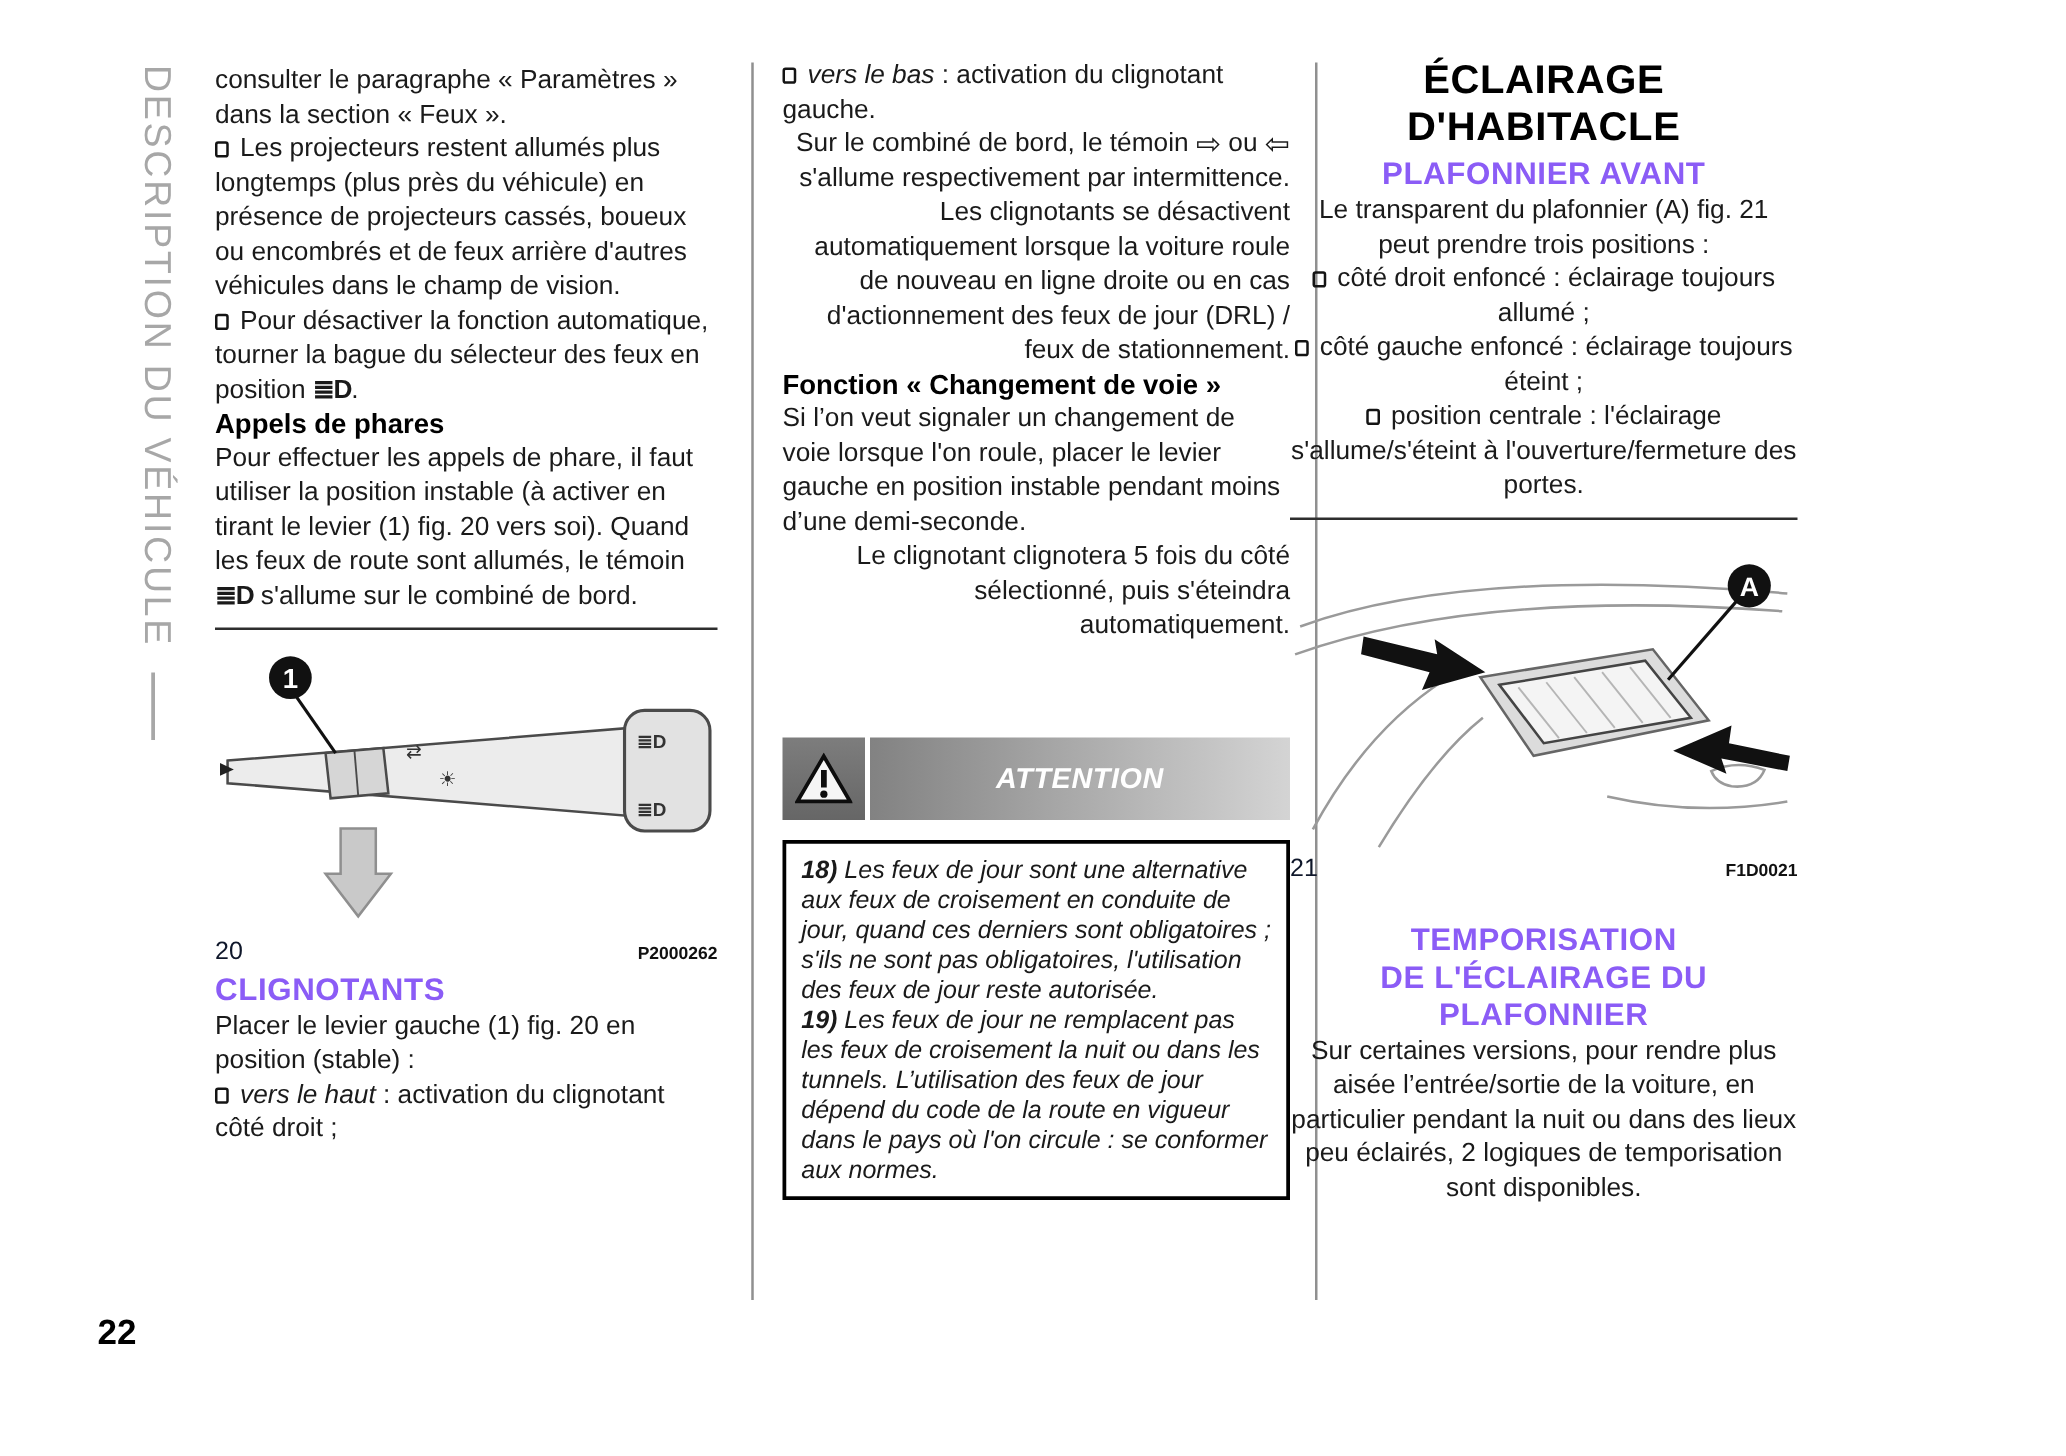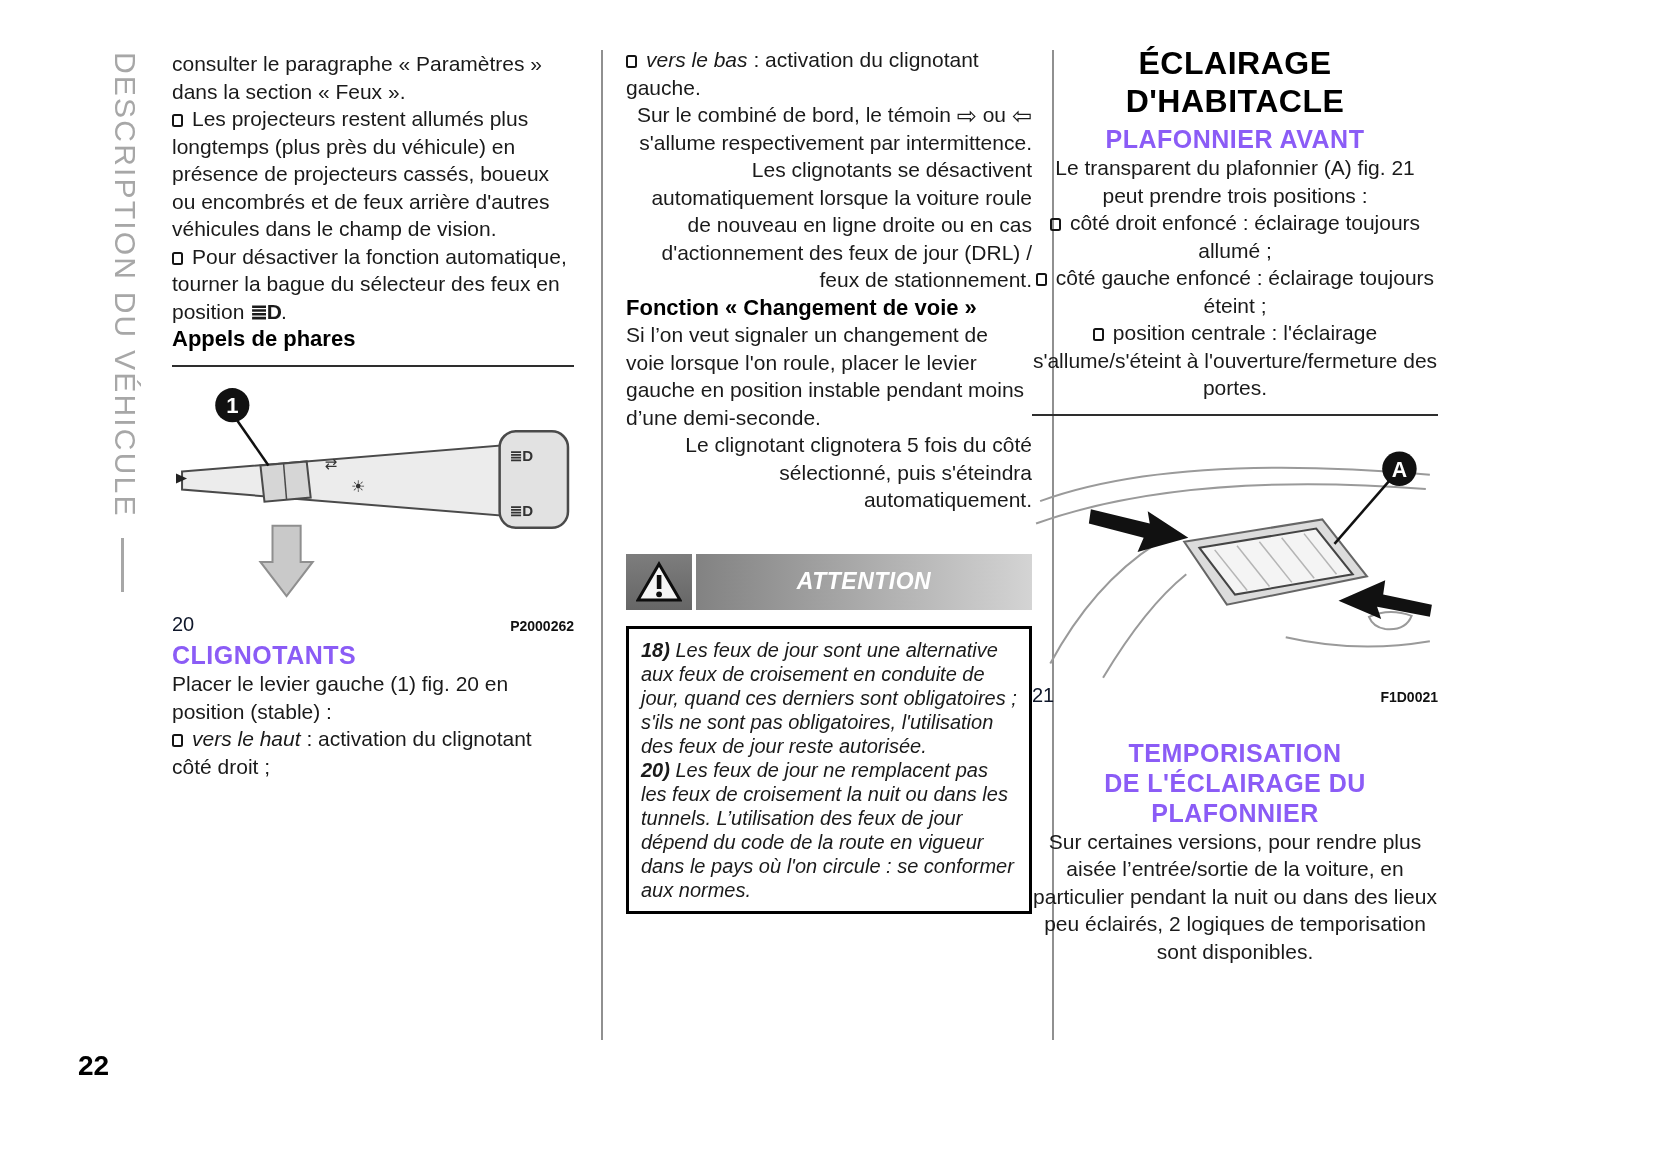--- a/index.html
+++ b/index.html
@@ -34,21 +34,21 @@
   .hl { font-weight:bold; letter-spacing:-1px; white-space:nowrap; }
   .arrow { font-size:24px; line-height:1; vertical-align:-2px; }
 
   hr.rule { border:none; border-top:2px solid #2e2e2e; margin:12px 0 6px; }
 
   .fig { display:block; width:100%; height:auto; }
   .fig-caption { display:flex; justify-content:space-between; align-items:baseline; margin-top:2px; }
   .fig-num  { font-size:20px; color:#0f172a; }
   .fig-code { font-size:14px; font-weight:bold; color:#111; }
 
-  .attention-bar { display:flex; height:56px; margin-top:40px; }
+  .attention-bar { display:flex; height:66px; margin-top:76px; }
   .att-icon-box  { width:66px; background:linear-gradient(180deg,#7d7d7d,#666666); display:flex; align-items:center; justify-content:center; margin-right:4px; }
   .att-title-box { flex:1; background:linear-gradient(90deg,#828282,#d4d4d4); display:flex; align-items:center; justify-content:center;
                    color:#fff; font-style:italic; font-weight:bold; font-size:23px; letter-spacing:.5px; }
 
   .notes-box { border:3px solid #000; margin-top:16px; padding:9px 12px; font-style:italic; font-size:20px; line-height:24px; }
   .note-num { font-weight:bold;text-align:right; }
 
   .page-num { position:absolute; left:78px; top:1050px; font-weight:bold; font-size:28px; color:#000; }
 </style>
 </head>
@@ -64,20 +64,23 @@
   <div class="col col1">
     <p>consulter le paragraphe « Paramètres » dans la section « Feux ».</p>
 
     <p><span class="sq"></span><span>Les projecteurs restent allumés plus longtemps (plus près du véhicule) en présence de projecteurs cassés, boueux ou encombrés et de feux arrière d'autres véhicules dans le champ de vision.</span></p>
 
     <p><span class="sq"></span><span>Pour désactiver la fonction automatique, tourner la bague du sélecteur des feux en position</span>
       <span class="hl">≣D</span><span>.</span></p>
 
     <p class="h-small">Appels de phares</p>
 
+    <p><span>Pour effectuer les appels de phare, il faut utiliser la position instable (à activer en tirant le levier (1) fig. 20 vers soi). Quand les feux de route sont allumés, le témoin</span>
+      <span class="hl">≣D</span>
+      <span>s'allume sur le combiné de bord.</span></p>
 
     <hr class="rule">
 
     <svg class="fig" viewBox="0 0 400 235" xmlns="http://www.w3.org/2000/svg">
       <path d="M10 98 L330 72 L330 142 L10 116 Z" fill="#ececec" stroke="#4a4a4a" stroke-width="2"></path>
       <rect x="326" y="58" width="68" height="96" rx="16" fill="#e2e2e2" stroke="#4a4a4a" stroke-width="2.5"></rect>
       <path d="M88 92 L134 88 L138 124 L92 128 Z" fill="#d6d6d6" stroke="#4a4a4a" stroke-width="2"></path>
       <line x1="111" y1="90" x2="114" y2="126" stroke="#4a4a4a" stroke-width="1.5"></line>
       <text x="152" y="96" font-size="15" fill="#333">⇄</text>
       <text x="178" y="118" font-size="16" fill="#333">☀</text>
@@ -121,21 +124,21 @@
           <polygon points="23,3 44,39 2,39" fill="#f5f5f5" stroke="#0d0d0d" stroke-width="3"></polygon>
           <rect x="20.8" y="14" width="4.6" height="14" fill="#0d0d0d"></rect>
           <circle cx="23.1" cy="33.3" r="2.9" fill="#0d0d0d"></circle>
         </svg>
       </div>
       <div class="att-title-box">ATTENTION</div>
     </div>
 
     <div class="notes-box">
       <p><span class="note-num">18)</span> <span>Les feux de jour sont une alternative aux feux de croisement en conduite de jour, quand ces derniers sont obligatoires ; s'ils ne sont pas obligatoires, l'utilisation des feux de jour reste autorisée.</span></p>
-      <p><span class="note-num">20)</span> <span>Les feux de jour ne remplacent pas les feux de croisement la nuit ou dans les tunnels. L’utilisation des feux de jour dépend du code de la route en vigueur dans le pays où l'on circule : se conformer aux normes.</span></p>
+      <p><span class="note-num">19)</span> <span>Les feux de jour ne remplacent pas les feux de croisement la nuit ou dans les tunnels. L’utilisation des feux de jour dépend du code de la route en vigueur dans le pays où l'on circule : se conformer aux normes.</span></p>
     </div>
   </div>
 
   <div class="col col3">
     <h1 class="h-big">
       <span class="h-line">ÉCLAIRAGE</span>
       <span class="h-line">D'HABITACLE</span>
     </h1>
 
     <p class="h-caps">PLAFONNIER AVANT</p>

